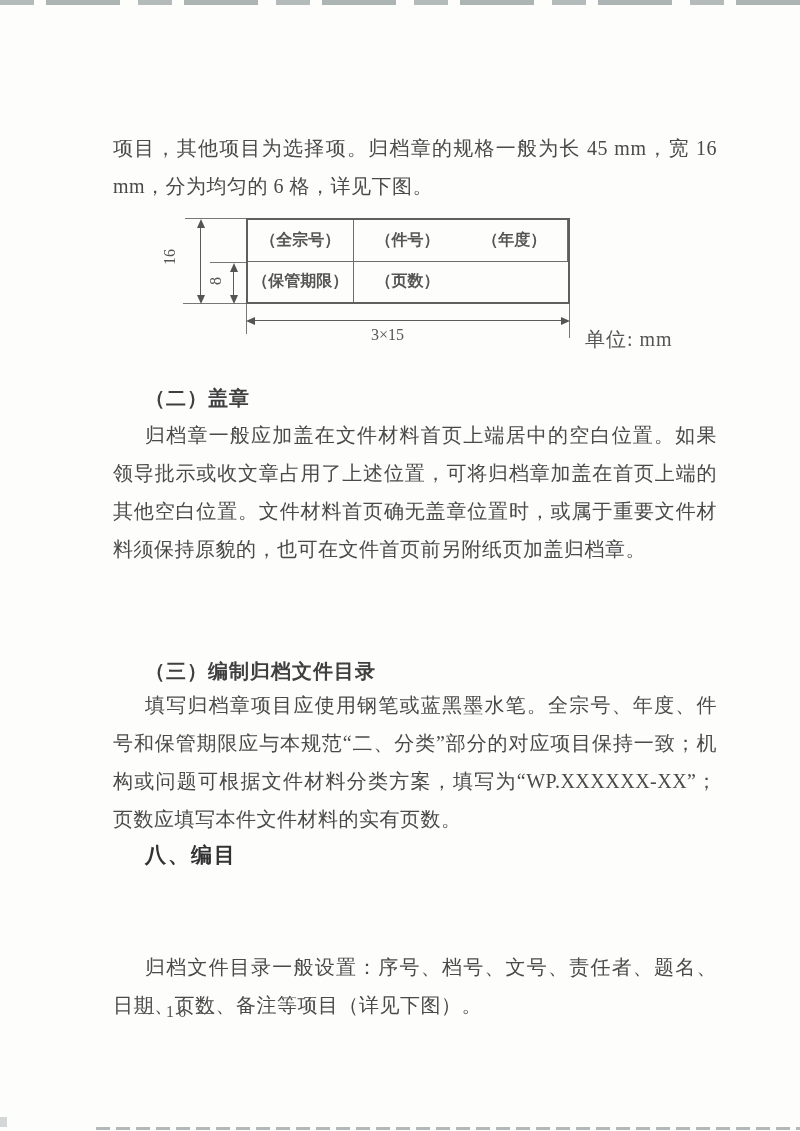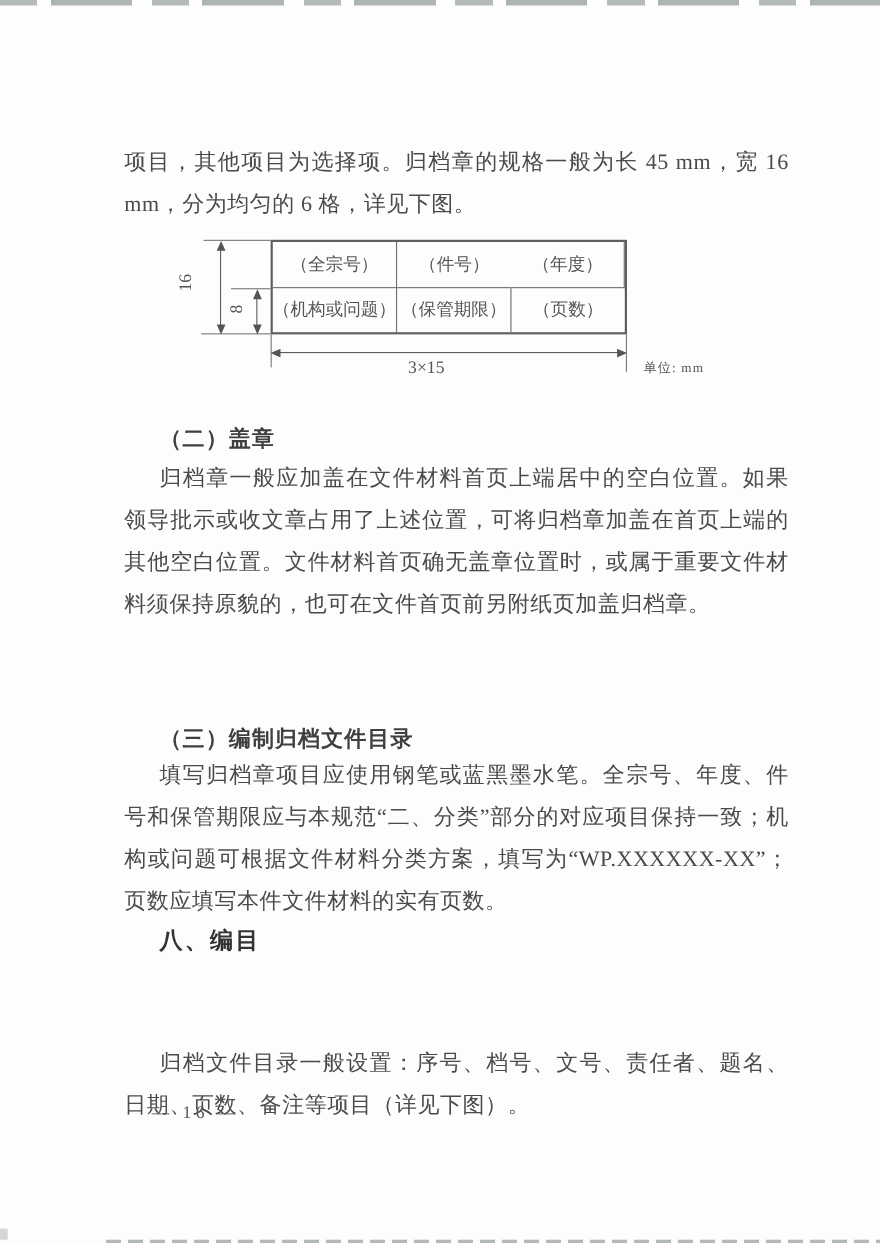--- a/index.html
+++ b/index.html
@@ -27,56 +27,55 @@
   .indent{text-indent:32px;}
   .hd-kai{position:absolute;left:145px;font-size:20px;font-weight:bold;color:#3f3f3f;letter-spacing:1px;}
   .hd-hei{position:absolute;left:145px;font-size:21px;font-weight:bold;color:#333;
     font-family:"Liberation Sans","DejaVu Sans",sans-serif;letter-spacing:2px;}
   .pageno{position:absolute;left:112px;top:1003px;font-size:16px;color:#555;letter-spacing:4px;margin-left:26px;}
 
   
   .diagram{position:absolute;left:0;top:0;width:800px;height:360px;}
   .stamp-table{position:absolute;left:246px;top:218px;width:324px;height:86px;
     display:grid;grid-template-columns:107fr 109fr 108fr;grid-template-rows:44fr 42fr;
-    border:2px solid #5f5f5f;box-sizing:border-box;background:#fdfdfc;}
+    border:2px solid #5f5f5f;box-sizing:border-box;background:#fdfdfc;font-weight:bold;}
   .cell{display:flex;align-items:center;justify-content:center;
     font-size:16px;color:#555;border-right:1px solid #6d6d6d;border-bottom:1px solid #6d6d6d;
     white-space:nowrap;}
   .cell.c3{border-right:none;}
   .cell.r2{border-bottom:none;}
   .dline{position:absolute;background:#5c5c5c;}
   .dline.thin{background:#777;}
   .arr{position:absolute;width:0;height:0;}
   .arr-up{border-left:4px solid transparent;border-right:4px solid transparent;border-bottom:9px solid #555;}
   .arr-down{border-left:4px solid transparent;border-right:4px solid transparent;border-top:9px solid #555;}
   .arr-left{border-top:4px solid transparent;border-bottom:4px solid transparent;border-right:9px solid #555;}
   .arr-right{border-top:4px solid transparent;border-bottom:4px solid transparent;border-left:9px solid #555;}
   .dim-label-v{position:absolute;font-size:16px;color:#555;transform:rotate(-90deg);transform-origin:center;}
   .dim-label-h{position:absolute;font-size:16px;color:#555;}
-  .unit-label{position:absolute;left:585px;top:326px;font-size:12px;color:#555;letter-spacing:1px;}
+  .unit-label{position:absolute;left:585px;top:326px;font-size:20px;color:#555;letter-spacing:1px;}
 </style>
 </head>
 <body>
 
 <div class="page">
 
   <div class="edge-top"></div>
   <div class="edge-right"></div>
   <div class="edge-bottom"></div>
   <div class="edge-corner"></div>
 
   <p class="txt" style="top:109px">项目，其他项目为选择项。归档章的规格一般为长 45 mm，宽 16 mm，分为均匀的 6 格，详见下图。</p>
 
   <div class="diagram">
 
     <div class="stamp-table">
       <div class="cell r1 c1">（全宗号）</div>
       <div class="cell r1 c3">（件号）</div>
       <div class="cell r1 c2">（年度）</div>
-      <div class="cell r2 c1">（机构或问题）</div>
       <div class="cell r2 c2">（保管期限）</div>
       <div class="cell r2 c3">（页数）</div>
     </div>
 
     <div class="dline thin" style="left:185px;top:218px;width:61px;height:1px"></div>
     <div class="dline thin" style="left:210px;top:262px;width:36px;height:1px"></div>
     <div class="dline thin" style="left:183px;top:303px;width:63px;height:1px"></div>
     <div class="dline thin" style="left:246px;top:304px;width:1px;height:30px"></div>
     <div class="dline thin" style="left:569px;top:304px;width:1px;height:34px"></div>
 

